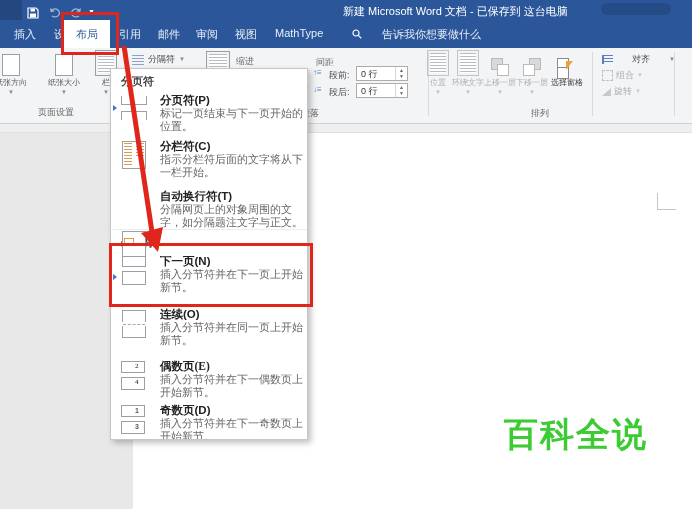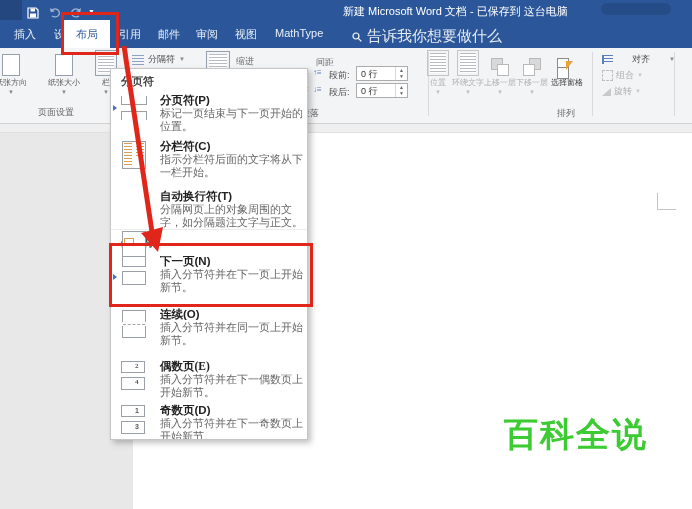--- a/index.html
+++ b/index.html
@@ -12,22 +12,22 @@
   #logo-area{left:0;top:0;width:22px;height:20px;background:rgba(0,0,0,.18);}
   .qat{color:#fff;line-height:20px;}
   #win-title{left:343px;top:4px;font-size:11px;color:#fff;white-space:nowrap;}
   #blur-blob{left:601px;top:3px;width:70px;height:12px;border-radius:6px;background:rgba(0,0,0,.12);}
 
   
   #tabrow{left:0;top:20px;width:692px;height:28px;background:#2B579A;}
   .tab{position:absolute;top:7px;font-size:11px;color:#E9EFF9;cursor:default;white-space:nowrap;}
   #tab-active{position:absolute;left:64px;top:0;width:46px;height:28px;background:#fff;
               color:#2B579A;font-size:11px;display:flex;align-items:center;justify-content:center;}
-  #tellme{position:absolute;left:352px;top:7px;font-size:15px;color:rgba(255,255,255,.88);
-          display:flex;align-items:center;gap:5px;}
+  #tellme{position:absolute;left:352px;top:7px;font-size:11px;color:rgba(255,255,255,.88);
+          display:flex;align-items:center;gap:20px;}
 
   
   #ribbon{left:0;top:48px;width:692px;height:75px;background:#F3F4F6;border-bottom:1px solid #D2D2D2;}
   .rbtn{position:absolute;text-align:center;font-size:8px;color:#5A5A5A;}
   .rbtn.dis{color:#ADADAD;}
   .rico{height:24px;display:flex;align-items:flex-end;justify-content:center;padding-bottom:2px;}
   .rlbl{line-height:10px;white-space:nowrap;}
   .caret{font-size:6px;color:#8A8A8A;line-height:9px;}
   .dis .caret{color:#C0C0C0;}
   .grplbl{position:absolute;font-size:9px;color:#6A6A6A;text-align:center;white-space:nowrap;}
@@ -239,21 +239,21 @@
     <div class="abs" style="left:602px;top:21px;display:flex;align-items:center;gap:3px;font-size:9px;color:#ADADAD;">
       <span style="display:inline-block;width:9px;height:9px;border:1px dashed #BFBFBF;"></span>
       <span>组合</span>
       <span class="caret" style="color:#C9C9C9;">▼</span>
     </div>
     <div class="abs" style="left:602px;top:37px;display:flex;align-items:center;gap:3px;font-size:9px;color:#ADADAD;">
       <span style="display:inline-block;width:0;height:0;border-bottom:8px solid #C9C9C9;border-left:9px solid transparent;"></span>
       <span>旋转</span>
       <span class="caret" style="color:#C9C9C9;">▼</span>
     </div>
-    <div class="grplbl" style="left:505px;top:59px;width:70px;text-align:right;">排列</div>
+    <div class="grplbl" style="left:505px;top:59px;width:70px;">排列</div>
     <div class="vsep" style="left:674px;top:4px;height:64px;"></div>
   </div>
 
   <div class="abs" id="strip"></div>
   <div class="abs" id="docbg"></div>
   <div class="abs" id="page"></div>
   <div class="abs" id="corner-mark"></div>
   <div class="abs" id="wm-title">百科全说</div>
 
   <div class="abs" id="menu">

